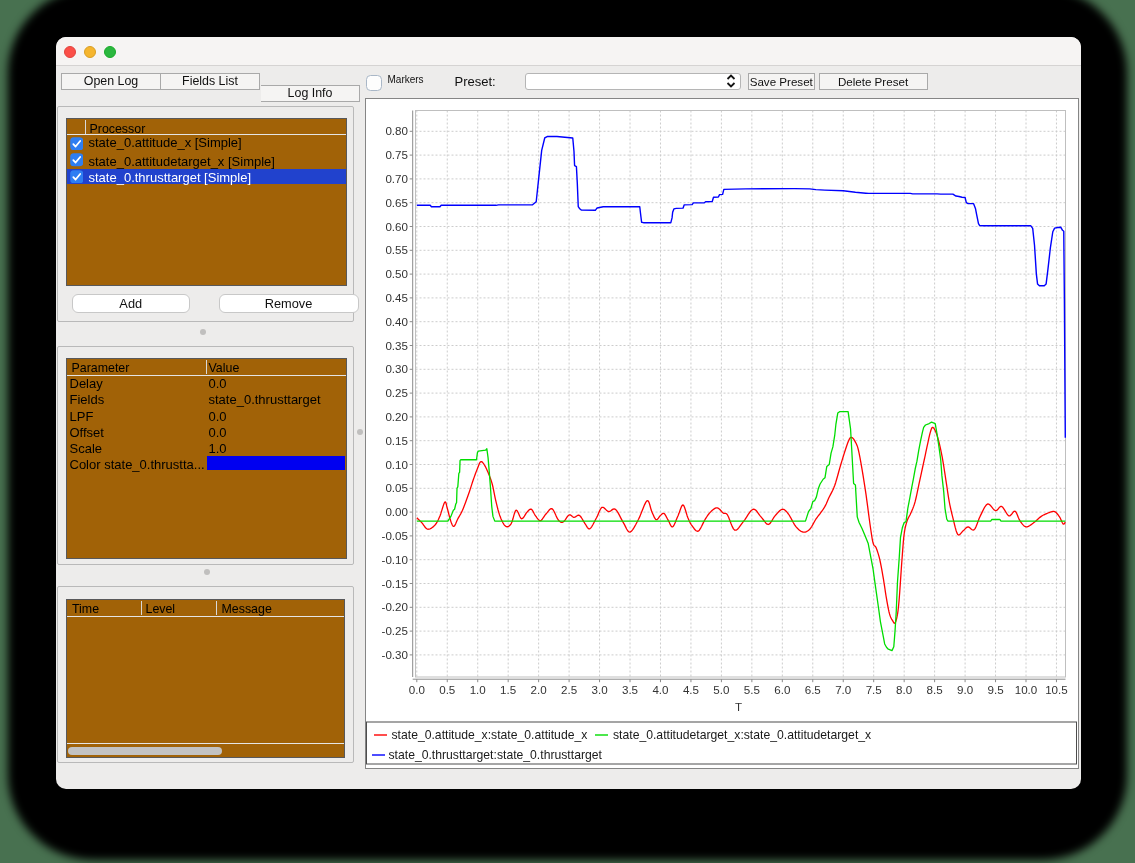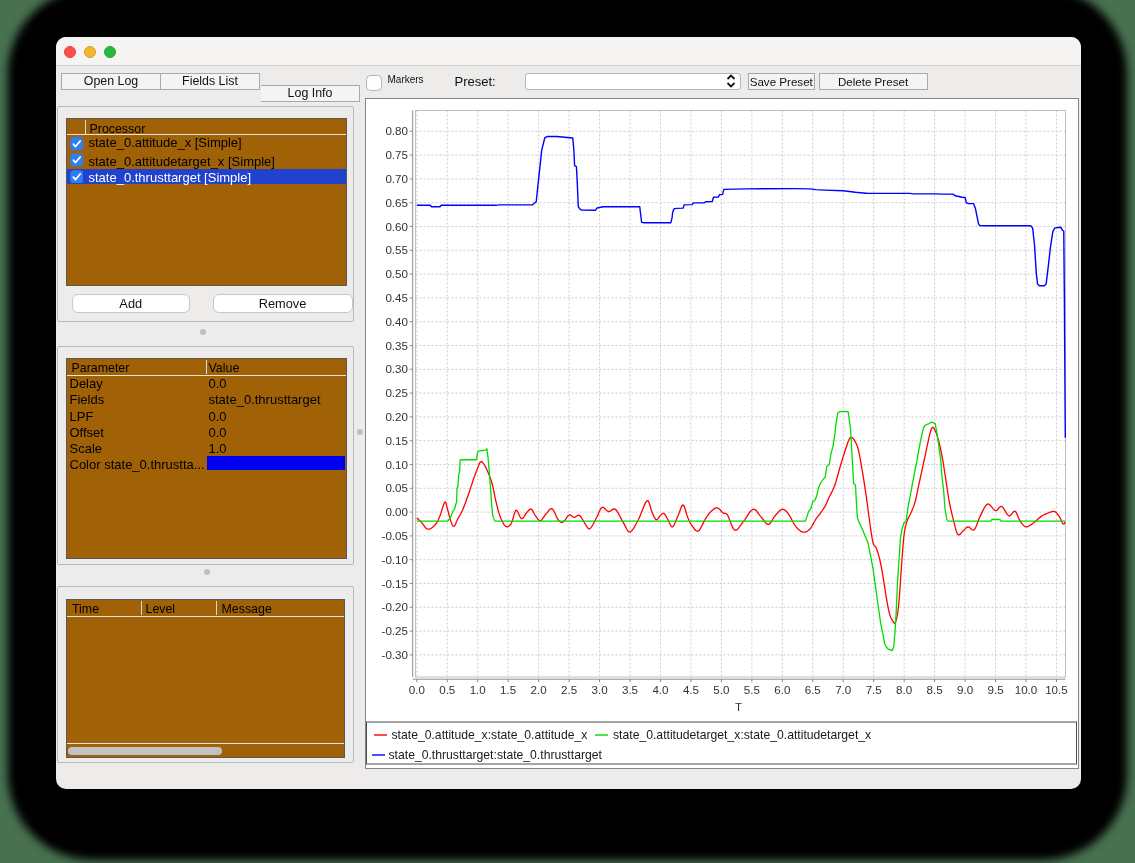--- a/index.html
+++ b/index.html
@@ -65,21 +65,21 @@
 <path d="M3.2 6.8 L5.4 9.2 L9.8 3.8" fill="none" stroke="#fff" stroke-width="1.7" stroke-linecap="round" stroke-linejoin="round"></path>
 </svg>
 <div class="txt" style="left:22px;top:35.300000000000004px;font-size:13px;color:#000">state_0.attitudetarget_x [Simple]</div>
       <svg class="abs" style="left:3px;top:51.00000000000001px" width="13.5" height="13.5" viewBox="0 0 13 13">
 <rect x="0.2" y="0.2" width="12.6" height="12.6" rx="3.4" fill="#2e7ef2"></rect>
 <path d="M3.2 6.8 L5.4 9.2 L9.8 3.8" fill="none" stroke="#fff" stroke-width="1.7" stroke-linecap="round" stroke-linejoin="round"></path>
 </svg>
 <div class="txt" style="left:22px;top:51.60000000000001px;font-size:13px;color:#fff">state_0.thrusttarget [Simple]</div>
   </div>
   <div class="rbtn" style="left:16px;top:257px;width:118.5px;height:18.5px">Add</div>
-  <div class="rbtn" style="left:157px;top:257px;width:140px;height:18.5px">Remove</div>
+  <div class="rbtn" style="left:163px;top:257px;width:140px;height:18.5px">Remove</div>
   <div class="dot" style="left:144.5px;top:291.5px"></div>
 
   <div class="group" style="left:1.5px;top:308.5px;width:296.5px;height:219px">
     <span class="gtitle">Parameters</span>
   </div>
   <div class="white" style="left:10px;top:320.5px;width:281.5px;height:201px">
     <div class="txt" style="left:5px;top:2.5px;font-size:12.4px;color:#000">Parameter</div>
     <div class="txt" style="left:142px;top:2.5px;font-size:12.4px;color:#000">Value</div>
     <div class="abs" style="left:139.5px;top:1px;width:1px;height:14.5px;background:#d9d9d9"></div>
     <div class="abs" style="left:0;top:16px;width:100%;height:1px;background:#e4e4e4"></div>

